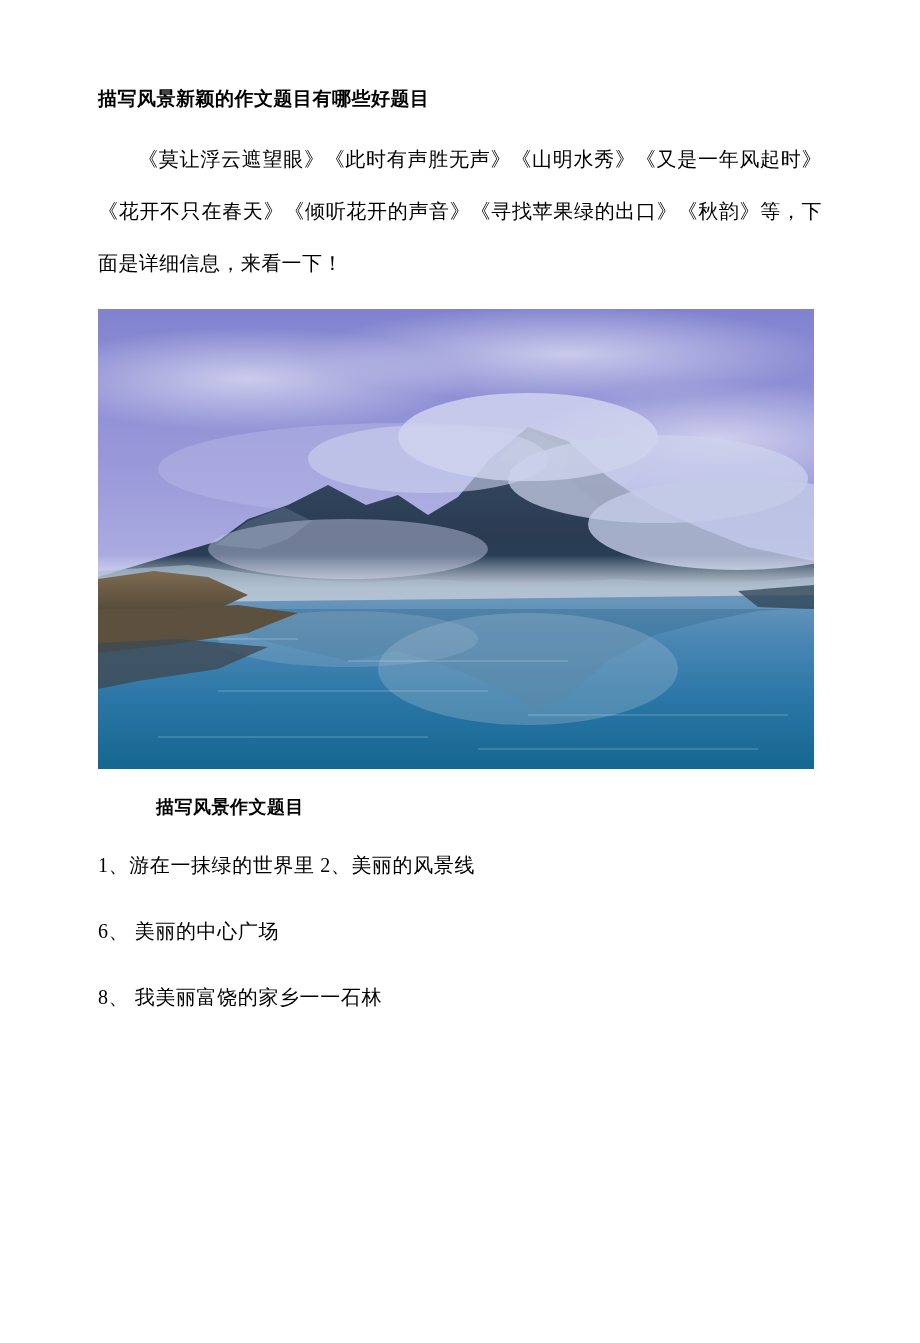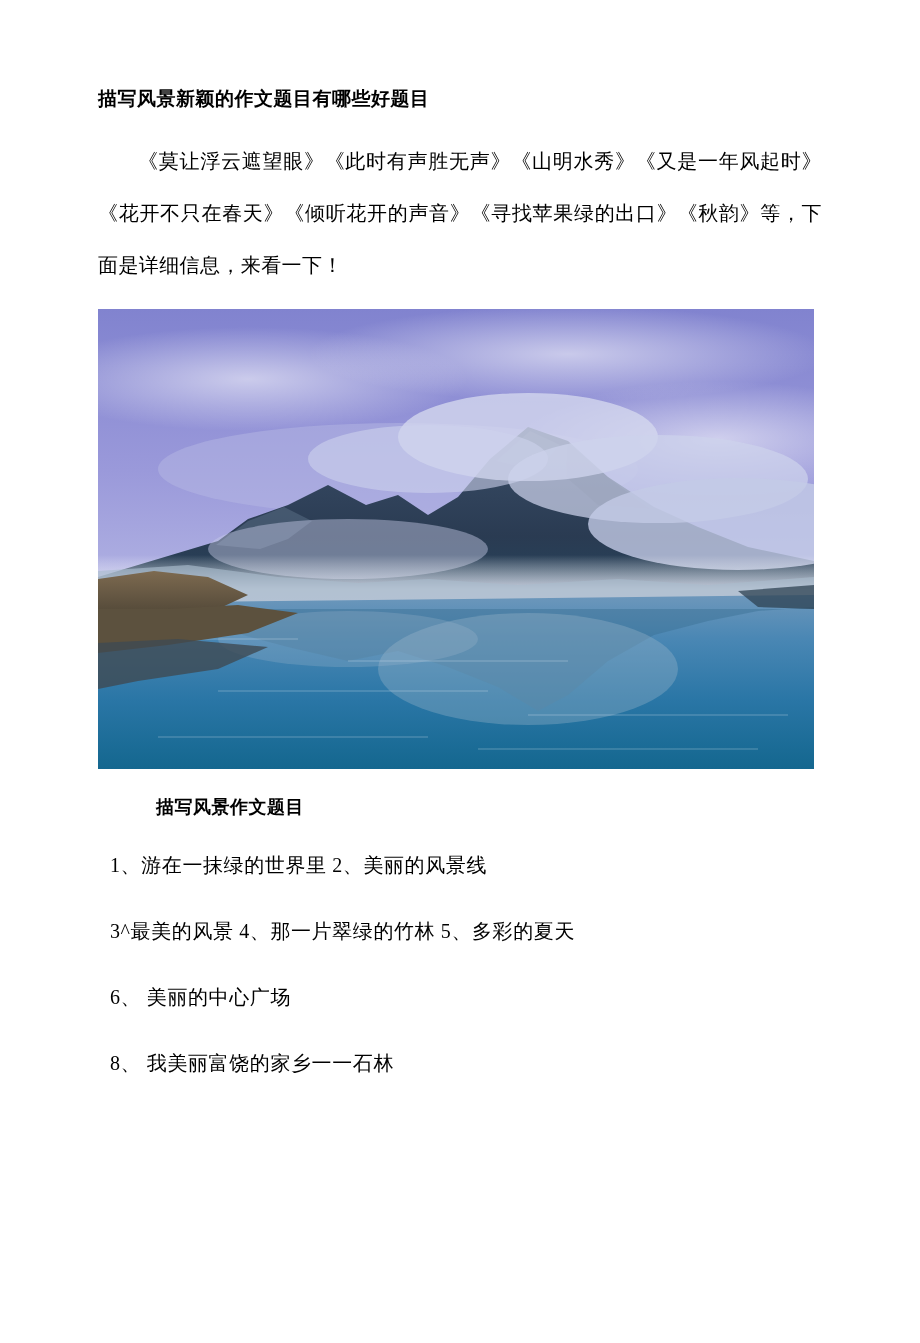--- a/index.html
+++ b/index.html
@@ -31,20 +31,21 @@
     line-height: 1.4;
   }
   .intro {
     font-size: 20px;
     line-height: 2.6;
     text-align: justify;
     text-justify: inter-ideograph;
     text-indent: 2em;
     margin: 0 0 18px 0;
     letter-spacing: 0.4px;
+    font-family: Liberation Mono, monospace;
   }
   .figure {
     margin: 16px 0 14px 0;
     width: 716px;
     height: 460px;
     position: relative;
     overflow: hidden;
   }
   .figure svg {
     display: block;
@@ -55,21 +56,21 @@
     font-family: "Liberation Sans", sans-serif;
     font-weight: bold;
     font-size: 18px;
     margin: 26px 0 20px 0;
     padding-left: 58px;
     letter-spacing: 0.5px;
   }
   .line {
     font-size: 20px;
     line-height: 2.0;
-    margin: 26px 0 0 12px;
+    margin: 26px 0 0 0;
     letter-spacing: 0.6px;
   }
 </style>
 </head>
 <body>
 
 <div class="page">
 
   <h1 class="doc-title">描写风景新颖的作文题目有哪些好题目</h1>
 
@@ -152,17 +153,16 @@
       <path d="M0 300 L70 300 L140 296 L200 304 L150 324 L70 336 L0 344 Z" fill="#5c513e"></path>
       <path d="M0 334 L80 330 L170 338 L120 360 L40 372 L0 380 Z" fill="#3e4a52" opacity="0.8"></path>
 
       <path d="M640 282 L716 276 L716 300 L660 298 Z" fill="#2d4152" opacity="0.75"></path>
     </svg>
   </div>
 
   <h2 class="section-title">描写风景作文题目</h2>
 
   <p class="line">1、游在一抹绿的世界里 2、美丽的风景线</p>
-  <p class="line">3^最美的风景 4、那一片翠绿的竹林 5、多彩的夏天</p>
   <p class="line">6、 美丽的中心广场</p>
   <p class="line">8、 我美丽富饶的家乡一一石林</p>
 
 </div>
 
 </body></html>

